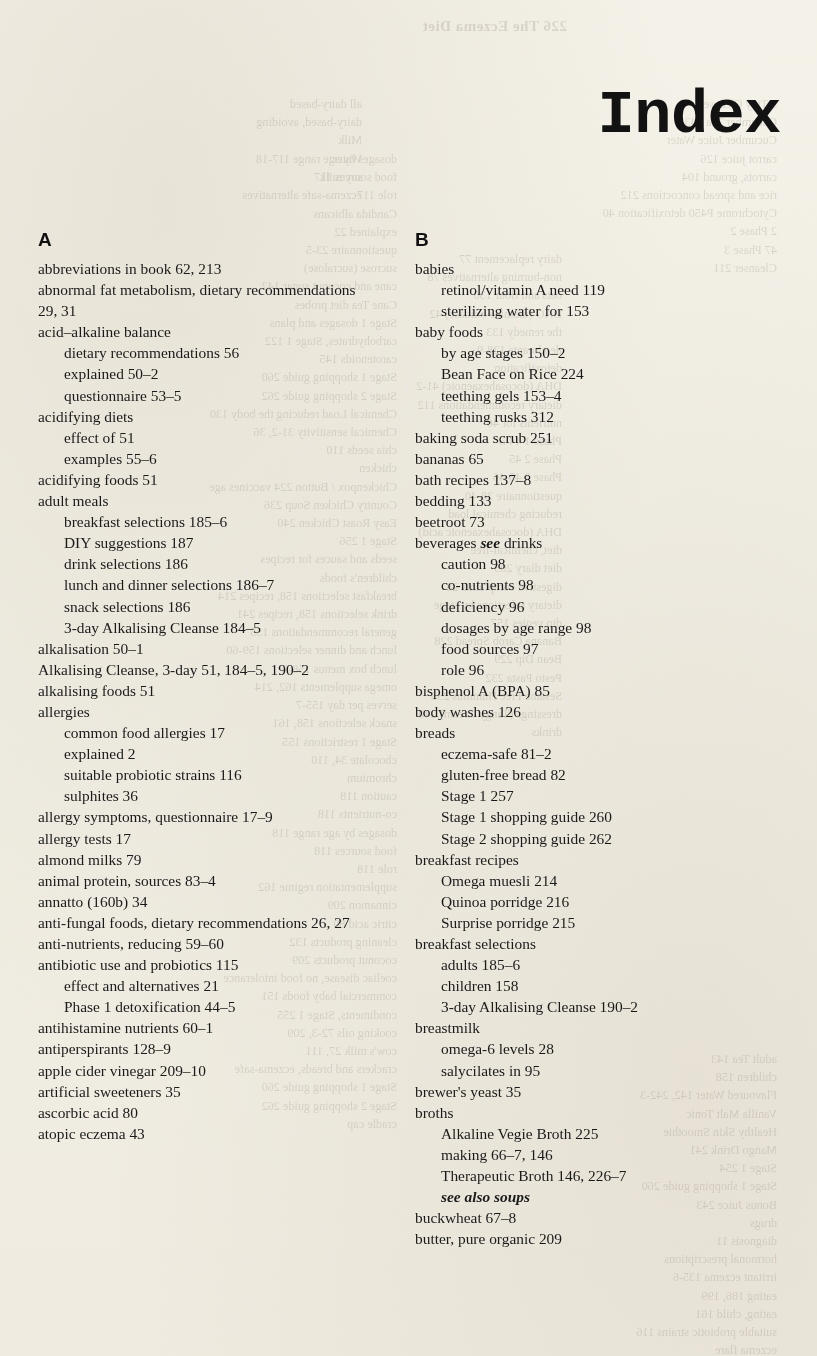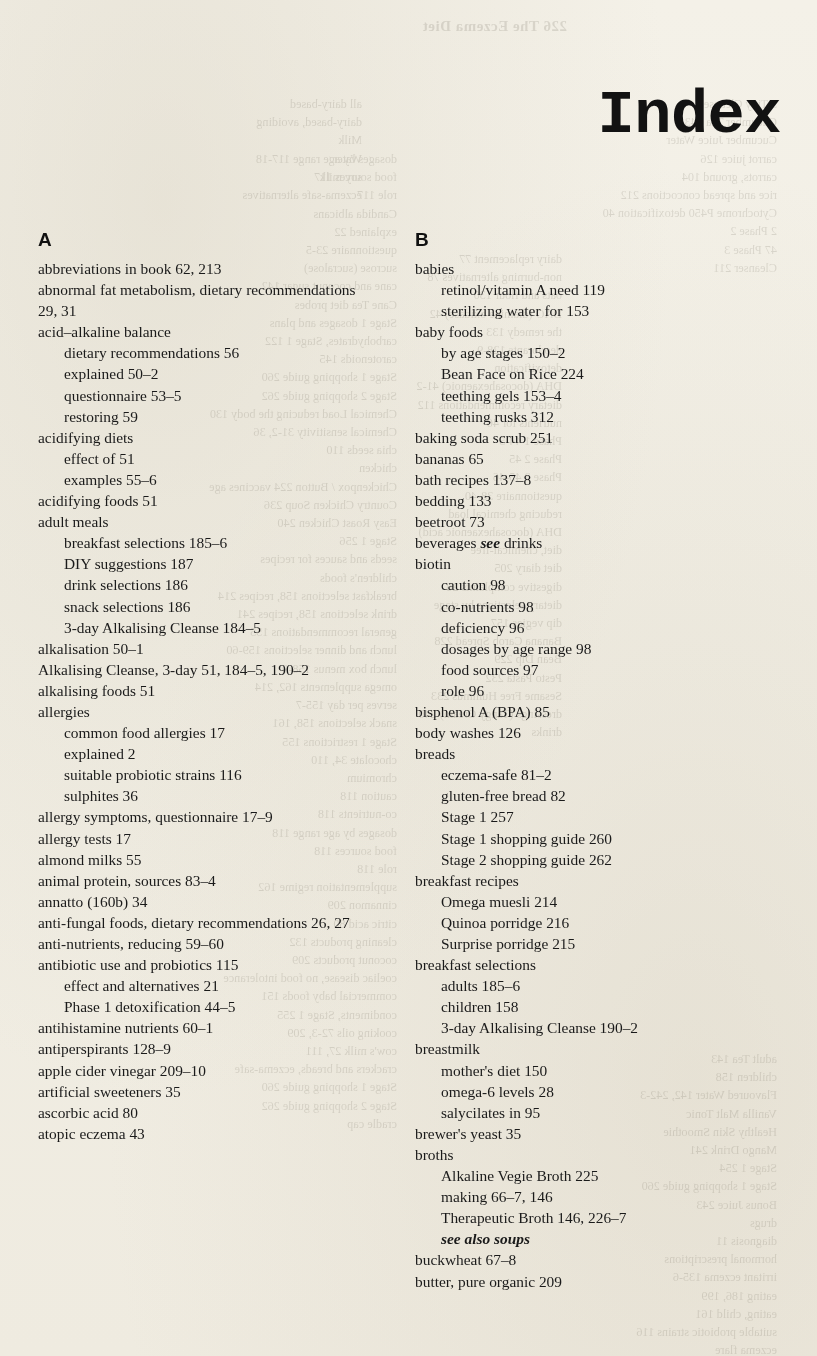--- a/index.html
+++ b/index.html
@@ -241,42 +241,42 @@
       <div class="col col-a">
         <div class="letter-head">A</div>
         <div id="col-a-entries">
             <div class="entry">abbreviations in book 62, 213</div>
             <div class="entry">abnormal fat metabolism, dietary recommendations</div>
             <div class="entry">29, 31</div>
             <div class="entry">acid–alkaline balance</div>
             <div class="entry sub">dietary recommendations 56</div>
             <div class="entry sub">explained 50–2</div>
             <div class="entry sub">questionnaire 53–5</div>
-            <div class="entry sub">restoring 59</div>
             <div class="entry">acidifying diets</div>
             <div class="entry sub">effect of 51</div>
             <div class="entry sub">examples 55–6</div>
             <div class="entry">acidifying foods 51</div>
             <div class="entry">adult meals</div>
             <div class="entry sub">breakfast selections 185–6</div>
             <div class="entry sub">DIY suggestions 187</div>
             <div class="entry sub">drink selections 186</div>
+            <div class="entry sub">lunch and dinner selections 186–7</div>
             <div class="entry sub">snack selections 186</div>
             <div class="entry sub">3-day Alkalising Cleanse 184–5</div>
             <div class="entry">alkalisation 50–1</div>
             <div class="entry">Alkalising Cleanse, 3-day 51, 184–5, 190–2</div>
             <div class="entry">alkalising foods 51</div>
             <div class="entry">allergies</div>
             <div class="entry sub">common food allergies 17</div>
             <div class="entry sub">explained 2</div>
             <div class="entry sub">suitable probiotic strains 116</div>
             <div class="entry sub">sulphites 36</div>
             <div class="entry">allergy symptoms, questionnaire 17–9</div>
             <div class="entry">allergy tests 17</div>
-            <div class="entry">almond milks 55</div>
+            <div class="entry">almond milks 79</div>
             <div class="entry">animal protein, sources 83–4</div>
             <div class="entry">annatto (160b) 34</div>
             <div class="entry">anti-fungal foods, dietary recommendations 26, 27</div>
             <div class="entry">anti-nutrients, reducing 59–60</div>
             <div class="entry">antibiotic use and probiotics 115</div>
             <div class="entry sub">effect and alternatives 21</div>
             <div class="entry sub">Phase 1 detoxification 44–5</div>
             <div class="entry">antihistamine nutrients 60–1</div>
             <div class="entry">antiperspirants 128–9</div>
             <div class="entry">apple cider vinegar 209–10</div>
@@ -296,21 +296,20 @@
             <div class="entry sub">by age stages 150–2</div>
             <div class="entry sub">Bean Face on Rice 224</div>
             <div class="entry sub">teething gels 153–4</div>
             <div class="entry sub">teething rusks 312</div>
             <div class="entry">baking soda scrub 251</div>
             <div class="entry">bananas 65</div>
             <div class="entry">bath recipes 137–8</div>
             <div class="entry">bedding 133</div>
             <div class="entry">beetroot 73</div>
             <div class="entry">beverages <span class="ital">see</span> drinks</div>
-            <div class="entry">biotin</div>
             <div class="entry sub">caution 98</div>
             <div class="entry sub">co-nutrients 98</div>
             <div class="entry sub">deficiency 96</div>
             <div class="entry sub">dosages by age range 98</div>
             <div class="entry sub">food sources 97</div>
             <div class="entry sub">role 96</div>
             <div class="entry">bisphenol A (BPA) 85</div>
             <div class="entry">body washes 126</div>
             <div class="entry">breads</div>
             <div class="entry sub">eczema-safe 81–2</div>
@@ -320,21 +319,20 @@
             <div class="entry sub">Stage 2 shopping guide 262</div>
             <div class="entry">breakfast recipes</div>
             <div class="entry sub">Omega muesli 214</div>
             <div class="entry sub">Quinoa porridge 216</div>
             <div class="entry sub">Surprise porridge 215</div>
             <div class="entry">breakfast selections</div>
             <div class="entry sub">adults 185–6</div>
             <div class="entry sub">children 158</div>
             <div class="entry sub">3-day Alkalising Cleanse 190–2</div>
             <div class="entry">breastmilk</div>
-            <div class="entry sub">mother's diet 150</div>
             <div class="entry sub">omega-6 levels 28</div>
             <div class="entry sub">salycilates in 95</div>
             <div class="entry">brewer's yeast 35</div>
             <div class="entry">broths</div>
             <div class="entry sub">Alkaline Vegie Broth 225</div>
             <div class="entry sub">making 66–7, 146</div>
             <div class="entry sub">Therapeutic Broth 146, 226–7</div>
             <div class="entry sub"><span class="ital">see also soups</span></div>
             <div class="entry">buckwheat 67–8</div>
             <div class="entry">butter, pure organic 209</div>

